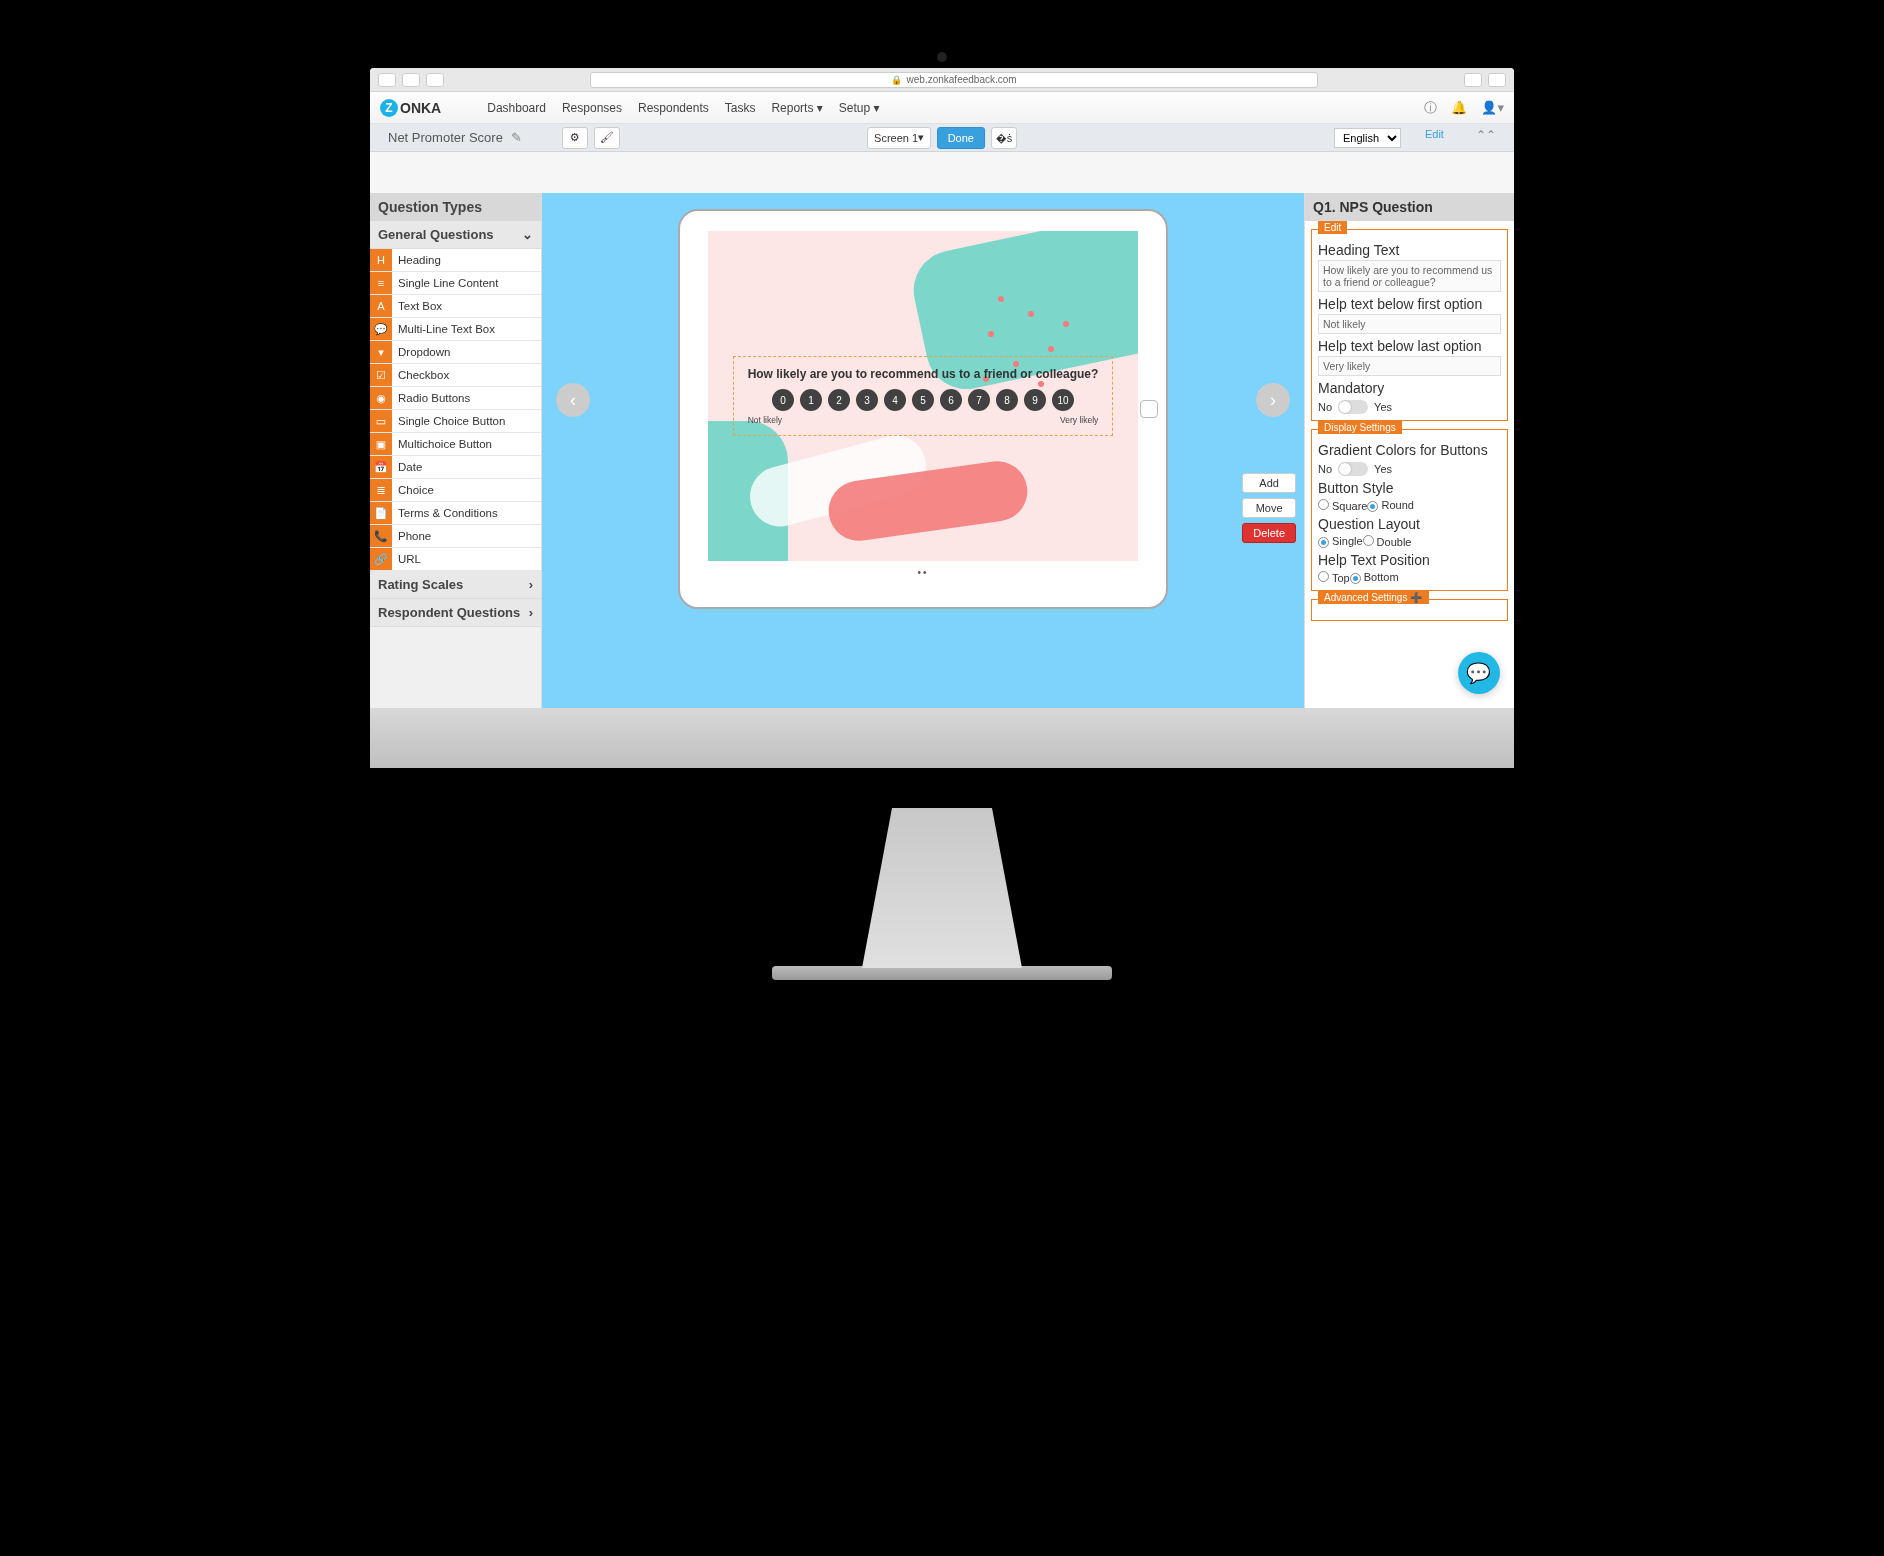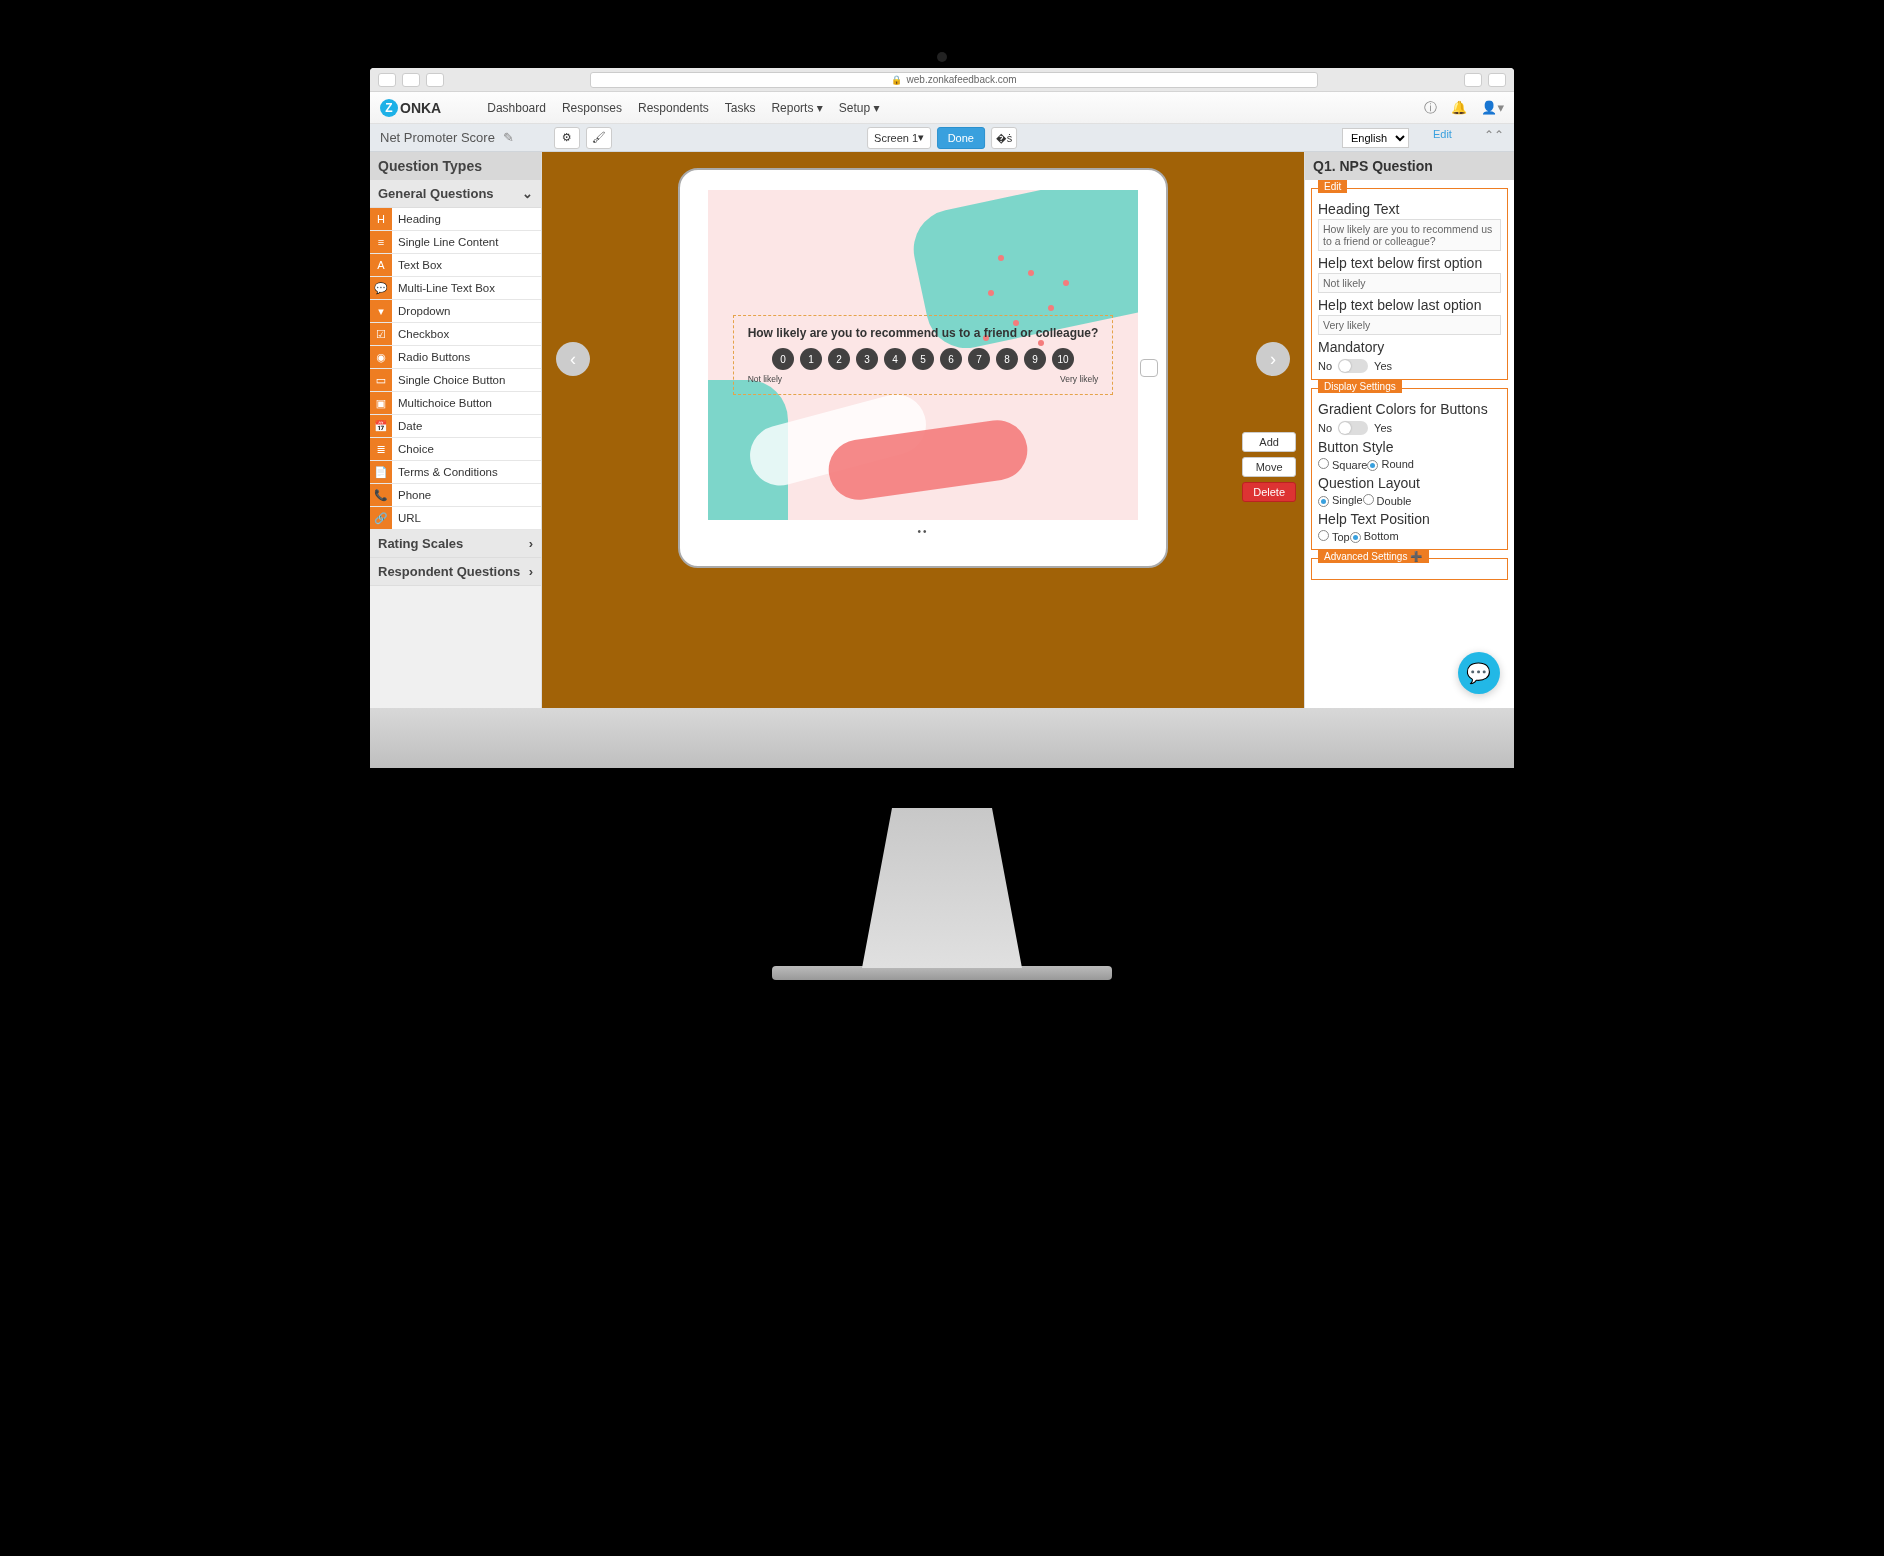--- a/index.html
+++ b/index.html
@@ -9,31 +9,31 @@
 .browser { background: #f6f6f6; border-radius: 4px 4px 0 0; overflow: hidden; height: 640px; display: flex; flex-direction: column; }
 .browser-bar { height: 24px; background: #e8e8e8; display: flex; align-items: center; padding: 0 8px; gap: 6px; border-bottom: 1px solid #d4d4d4; }
 .nav-btn { width: 18px; height: 14px; border: 1px solid #ccc; border-radius: 3px; background: #fff; }
 .url-box { flex: 1; height: 16px; background: #fff; border: 1px solid #ccc; border-radius: 3px; margin: 0 140px; display: flex; align-items: center; justify-content: center; font-size: 10px; color: #666; }
 .lock { font-size: 9px; margin-right: 4px; }
 .topnav { height: 32px; background: linear-gradient(#fdfdfd,#f3f3f3); border-bottom: 1px solid #e0e0e0; display: flex; align-items: center; padding: 0 10px; gap: 16px; }
 .logo { display: flex; align-items: center; font-weight: bold; font-size: 14px; gap: 2px; margin-right: 30px; }
 .logo-circle { width: 18px; height: 18px; border-radius: 50%; background: #1eb1e7; color: #fff; font-size: 12px; display: flex; align-items: center; justify-content: center; font-weight: bold; }
 .nav-link { font-size: 12px; color: #444; cursor: pointer; }
 .nav-right { margin-left: auto; display: flex; gap: 14px; align-items: center; color: #888; }
-.subbar { height: 28px; background: #e6eaee; border-bottom: 1px solid #d0d5da; display: flex; align-items: center; padding: 0 10px; }
+.subbar { height: 28px; background: #e6eaee; border-bottom: 1px solid #d0d5da; display: flex; align-items: center; padding: 0 18px; }
 .survey-name { color: #555; font-size: 13px; }
 .icon-btn { width: 26px; height: 22px; background: #fff; border: 1px solid #ccc; border-radius: 3px; display: flex; align-items: center; justify-content: center; font-size: 11px; cursor: pointer; }
 .subbar-center { position: absolute; left: 50%; transform: translateX(-50%); display: flex; gap: 6px; align-items: center; }
 .screen-sel { height: 22px; background: #fff; border: 1px solid #ccc; border-radius: 3px; padding: 0 6px; font-size: 11px; display: flex; align-items: center; }
 .done-btn { height: 22px; background: #39a0de; color: #fff; border-radius: 3px; padding: 0 10px; font-size: 11px; display: flex; align-items: center; cursor: pointer; border: 1px solid #2a90ce; }
 .subbar-right { margin-left: auto; display: flex; gap: 24px; align-items: flex-start; }
 .lang-sel { height: 20px; border: 1px solid #ccc; font-size: 11px; background: #fff; padding: 0 4px; }
 .edit-link { color: #39a0de; font-size: 11px; cursor: pointer; }
 .collapse-ic { color: #888; font-size: 12px; margin-left: 8px; }
-.main { flex: 1; display: flex; background: #a16207; overflow: hidden; position: relative; }
+.main { flex: 1; display: flex; background: #7dd3fc; overflow: hidden; position: relative; margin-top: 41px; }
 .left-panel { width: 172px; background: #f0f0f0; border-right: 1px solid #ddd; }
 .panel-title { background: #d8d8d8; padding: 6px 8px; font-weight: bold; font-size: 14px; color: #444; }
 .accordion-hdr { padding: 6px 8px; font-weight: bold; font-size: 13px; color: #444; border-bottom: 1px solid #ddd; display: flex; justify-content: space-between; align-items: center; cursor: pointer; background: #e8e8e8; }
 .q-item { display: flex; align-items: center; border-bottom: 1px solid #e6e6e6; background: #fff; cursor: pointer; }
 .q-icon { width: 22px; height: 22px; background: #ee7d22; color: #fff; display: flex; align-items: center; justify-content: center; font-size: 11px; flex-shrink: 0; }
 .q-label { padding-left: 6px; font-size: 11.5px; color: #333; }
 .canvas { flex: 1; display: flex; align-items: flex-start; justify-content: center; padding: 16px 0; position: relative; }
 .tablet { width: 490px; height: 400px; border: 2px solid #aaa; border-radius: 20px; background: #fff; padding: 20px 28px; position: relative; }
 .tablet-screen { width: 100%; height: 330px; background: #fce6e6; position: relative; overflow: hidden; display: flex; align-items: center; justify-content: center; }
 .brush1 { position: absolute; width: 260px; height: 140px; background: #6fd4c7; top: 0; right: -40px; transform: rotate(-12deg); border-radius: 40px; opacity: .9; }

